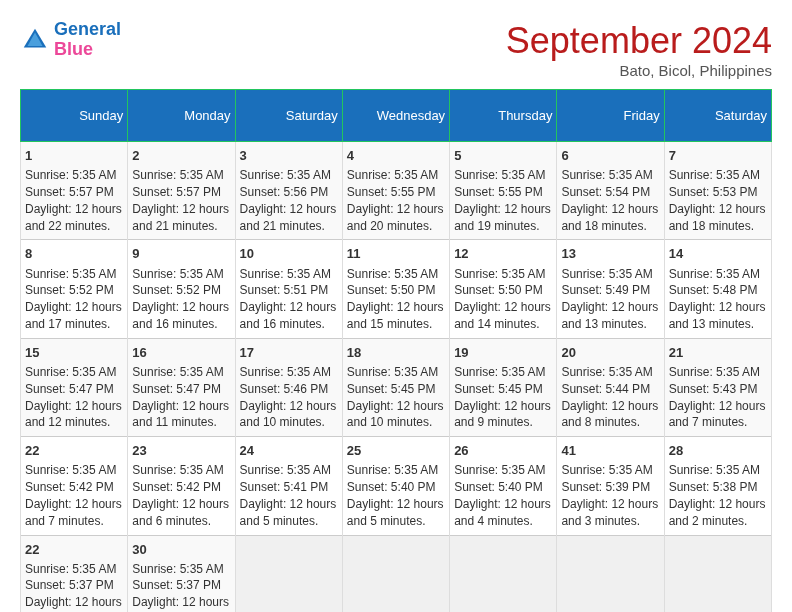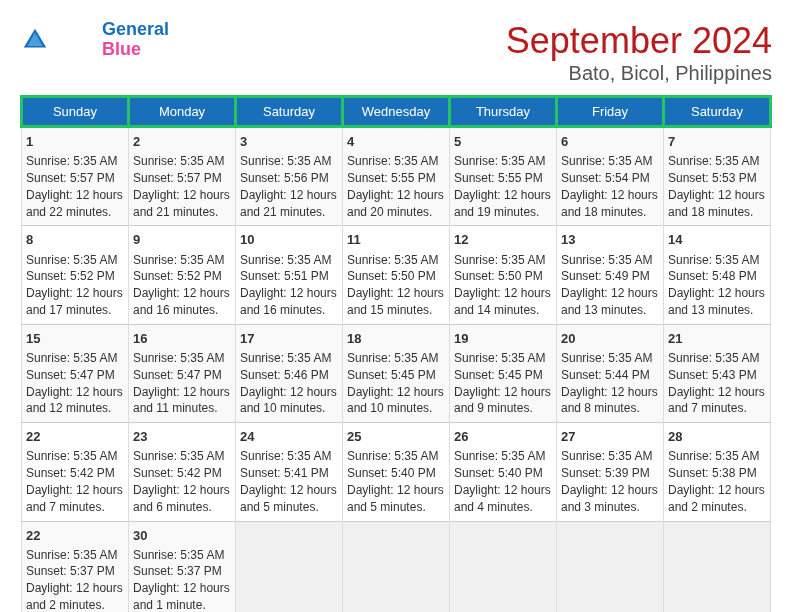--- a/index.html
+++ b/index.html
@@ -12,21 +12,20 @@
     }
     .header {
       display: flex;
       justify-content: space-between;
       align-items: flex-start;
       margin-bottom: 10px;
     }
     .logo {
       display: flex;
       align-items: center;
-      gap: 48px;
     }
     .logo-text {
       font-size: 18px;
       font-weight: bold;
       color: #333;
       line-height: 1.1;
     }
     .logo-text span {
       color: #1a6fbb;
     }
@@ -37,38 +36,38 @@
     }
     .title-section {
       text-align: right;
     }
     .month-title {
       font-size: 36px;
       font-weight: normal;
       color: #b91c1c;
     }
     .location {
-      font-size: 20px;
+      font-size: 15px;
       color: #555;
     }
     table {
       width: 100%;
       border-collapse: collapse;
       font-size: 11px;
     }
     thead tr {
       background-color: #1a6fbb;
       color: #fff;
     }
     thead th {
-      padding: 6px 4px;
-      text-align: center;
+      padding: 18px 4px;
+      text-align: right;
       font-size: 13px;
       font-weight: normal;
-      border: 3px solid #22c55e;
+      border: 1px solid #22c55e;
     }
     tbody tr {
       border-bottom: 1px solid #ccc;
     }
     tbody td {
       vertical-align: top;
       padding: 5px 4px;
       border-right: 1px solid #ddd;
       border-left: 1px solid #ddd;
       min-height: 80px;
@@ -310,21 +309,21 @@
 and 5 minutes.</div>
         </td>
         <td>
           <span class="day-num">26</span>
           <div class="day-info" style="white-space: pre-line;">Sunrise: 5:35 AM
 Sunset: 5:40 PM
 Daylight: 12 hours
 and 4 minutes.</div>
         </td>
         <td>
-          <span class="day-num">27</span>
+          <span class="day-num">41</span>
           <div class="day-info" style="white-space: pre-line;">Sunrise: 5:35 AM
 Sunset: 5:39 PM
 Daylight: 12 hours
 and 3 minutes.</div>
         </td>
         <td>
           <span class="day-num">28</span>
           <div class="day-info" style="white-space: pre-line;">Sunrise: 5:35 AM
 Sunset: 5:38 PM
 Daylight: 12 hours

